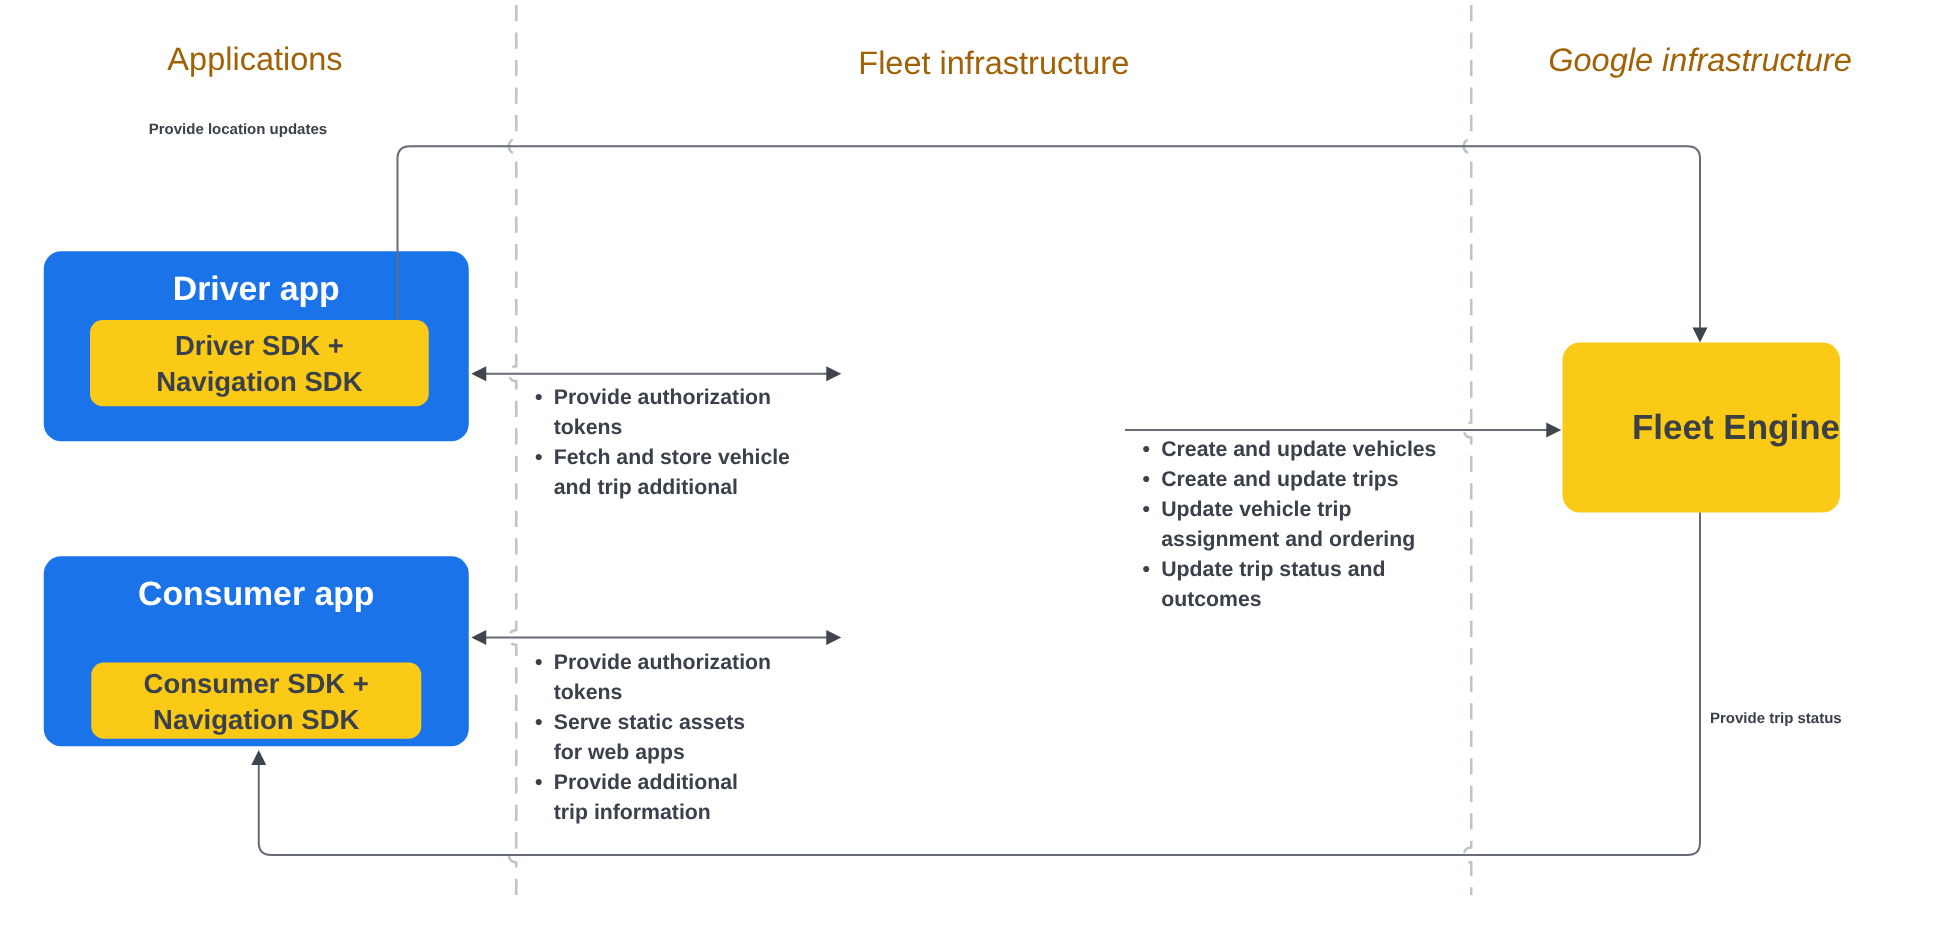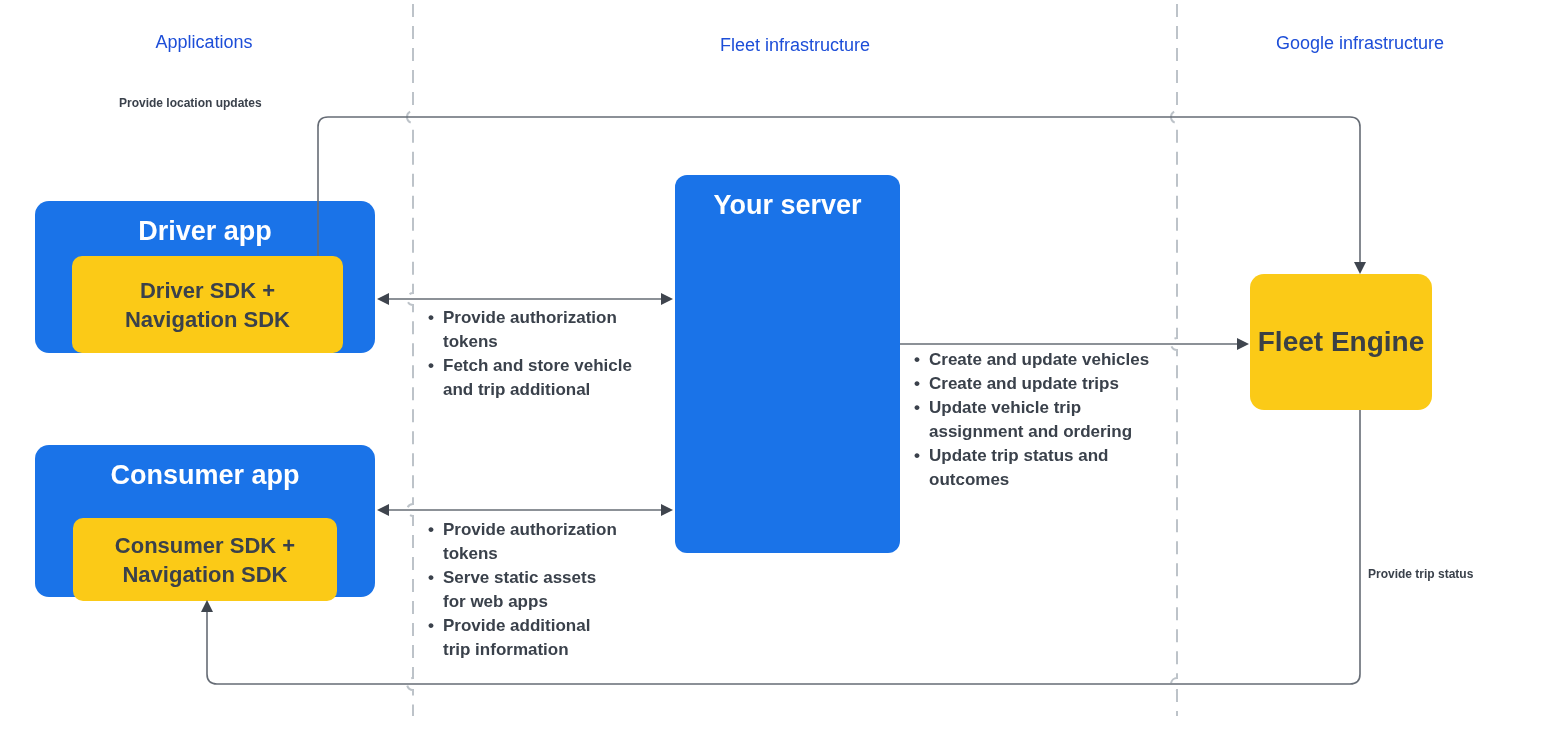--- a/index.html
+++ b/index.html
@@ -6,21 +6,21 @@
   body{font-family:"Liberation Sans","DejaVu Sans",sans-serif;}
   .canvas{position:relative;width:1559px;height:742px;background:#ffffff;overflow:hidden;}
 
   
   svg.connectors{position:absolute;left:0;top:0;width:1559px;height:742px;pointer-events:none;}
   .solid-line{fill:none;stroke:#666c75;stroke-width:1.6;}
   .dashed-line{fill:none;stroke:#bdc3c9;stroke-width:2;stroke-dasharray:13 9;}
   .arrowhead{fill:#3f454e;stroke:none;}
 
   
-  .lane-title{position:absolute;transform:translateX(-50%);font-size:18px;color:#1d4ed8;white-space:nowrap;}
+  .lane-title{position:absolute;transform:translateX(-50%);font-size:26px;color:#a16207;white-space:nowrap;}
 
   
   .edge-label{position:absolute;font-size:12px;font-weight:bold;color:#3a414b;white-space:nowrap;}
 
   
   .node-blue{position:absolute;background:#1a73e8;border-radius:14px;box-sizing:border-box;}
   .node-title{color:#ffffff;font-size:27px;font-weight:bold;text-align:center;padding-top:15px;white-space:nowrap;}
   .sdk-box{position:absolute;background:#fbca17;border-radius:10px;display:flex;align-items:center;justify-content:center;
            text-align:center;font-size:22px;font-weight:bold;color:#3a414b;line-height:29px;white-space:pre-line;}
   .fleet-box{position:absolute;background:#fbca17;border-radius:14px;display:flex;align-items:center;justify-content:center;
@@ -33,38 +33,35 @@
   ul.bullets li::before{content:"\2022";position:absolute;left:1px;top:0;}
 </style>
 </head>
 <body>
 
 <div class="canvas">
 
   <div class="node-blue" style="left:35px;top:201px;width:340px;height:152px;">
     <div class="node-title">Driver app</div>
   </div>
-  <div class="sdk-box" style="left:72px;top:256px;width:271px;height:97px;">
+  <div class="sdk-box" style="left:72px;top:256px;width:271px;height:69px;">
     <span>Driver SDK +
 Navigation SDK</span>
   </div>
 
   <div class="node-blue" style="left:35px;top:445px;width:340px;height:152px;">
     <div class="node-title">Consumer app</div>
   </div>
-  <div class="sdk-box" style="left:73px;top:518px;width:264px;height:83px;">
+  <div class="sdk-box" style="left:73px;top:530px;width:264px;height:61px;">
     <span>Consumer SDK +
 Navigation SDK</span>
   </div>
 
-  <div class="node-blue" style="left:675px;top:175px;width:225px;height:378px;border-radius:12px;">
-    <div class="node-title">Your server</div>
-  </div>
 
-  <div class="fleet-box" style="left:1250px;top:274px;width:182px;height:136px;">
+  <div class="fleet-box" style="left:1250px;top:274px;width:222px;height:136px;justify-content:flex-end;">
     <span>Fleet Engine</span>
   </div>
 
   <svg class="connectors" viewBox="0 0 1559 742">
 
     <path class="dashed-line" d="M413 4 V111 A6 6 0 0 0 413 123 V293 A6 6 0 0 0 413 305 V504 A6 6 0 0 0 413 516 V678 A6 6 0 0 0 413 690 V716"></path>
     <path class="dashed-line" d="M1177 4 V111 A6 6 0 0 0 1177 123 V338 A6 6 0 0 0 1177 350 V678 A6 6 0 0 0 1177 690 V716"></path>
 
     <path class="solid-line" d="M318 256 V127 Q318 117 328 117 H1350 Q1360 117 1360 127 V264"></path>
     <polygon class="arrowhead" points="1354,262 1366,262 1360,274"></polygon>
@@ -79,21 +76,21 @@
 
     <path class="solid-line" d="M900 344 H1238"></path>
     <polygon class="arrowhead" points="1237,338 1237,350 1249,344"></polygon>
 
     <path class="solid-line" d="M1360 410 V674 Q1360 684 1350 684 H217 Q207 684 207 674 V610"></path>
     <polygon class="arrowhead" points="201,612 213,612 207,600"></polygon>
   </svg>
 
   <div class="lane-title" style="left:204px;top:32px;">Applications</div>
   <div class="lane-title" style="left:795px;top:35px;">Fleet infrastructure</div>
-  <div class="lane-title" style="left:1360px;top:33px;">Google infrastructure</div>
+  <div class="lane-title" style="left:1360px;top:33px;font-style:italic;">Google infrastructure</div>
 
   <div class="edge-label" style="left:119px;top:96px;">Provide location updates</div>
   <div class="edge-label" style="left:1368px;top:527px;margin-top:40px;">Provide trip status</div>
 
   <ul class="bullets" style="left:427px;top:306px;">
     <li>Provide authorization
 tokens</li>
     <li>Fetch and store vehicle
 and trip additional</li>
   </ul>

